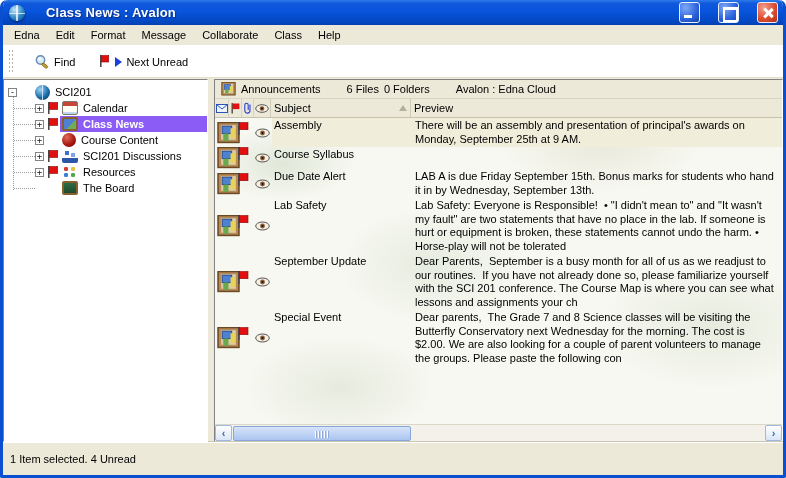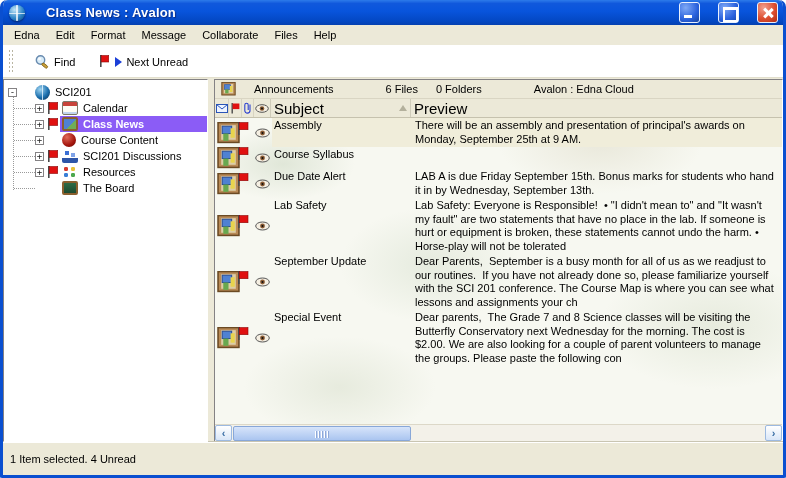--- a/index.html
+++ b/index.html
@@ -73,24 +73,24 @@
       radial-gradient(circle 4px at 5px 4px,#3b6fd4 60%,transparent 62%),
       radial-gradient(circle 4px at 11px 6px,#7fa3e8 60%,transparent 62%),
       linear-gradient(0deg,#2d55a8 0 5px,transparent 5px);}
   .resources-icon{background:
       radial-gradient(circle 3px at 4px 4px,#d63b2f 70%,transparent 72%),
       radial-gradient(circle 3px at 11px 4px,#e8c23a 70%,transparent 72%),
       radial-gradient(circle 3px at 4px 10px,#3a7fd6 70%,transparent 72%),
       radial-gradient(circle 3px at 11px 10px,#4da84f 70%,transparent 72%);}
   .theboard-icon{border:2px solid #8a5f2e;background:linear-gradient(180deg,#2e6b46,#1d4a2f);}
   
-  .infobar{height:19px;flex:none;display:flex;align-items:center;gap:18px;background:#ece9d8;
+  .infobar{height:19px;flex:none;display:flex;align-items:center;gap:5px;background:#ece9d8;
     padding:0 6px;font-size:11px;border-bottom:1px solid #d9d5c3;}
   .infobar .sp{width:16px;}
-  .colheader{height:19px;flex:none;display:flex;align-items:stretch;background:#ece9d8;font-size:15px;
+  .colheader{height:19px;flex:none;display:flex;align-items:stretch;background:#ece9d8;font-size:11px;
     border-bottom:1px solid #c6c2ae;}
   .colcell{display:flex;align-items:center;border-right:1px solid #cfccba;padding:0 3px;}
   .colcell.minis{width:56px;gap:1px;padding:0 1px;}
   .minis span{display:flex;align-items:center;justify-content:center;flex:1;height:100%;border-right:1px solid #d8d4c2;}
   .minis span:last-child{border-right:none;}
   .colcell.subject{width:140px;position:relative;}
   .sortmark{position:absolute;right:3px;top:6px;width:0;height:0;
     border-left:4px solid transparent;border-right:4px solid transparent;border-bottom:6px solid #b3b09c;}
   .colcell.preview{flex:1;border-right:none;}
   
@@ -135,21 +135,21 @@
     <span class="winbtn max"></span>
     <span class="winbtn close"></span>
   </div>
 
   <div class="menubar">
     <div class="menu-item">Edna</div>
       <div class="menu-item">Edit</div>
       <div class="menu-item">Format</div>
       <div class="menu-item">Message</div>
       <div class="menu-item">Collaborate</div>
-      <div class="menu-item">Files</div>
+      <div class="menu-item">Class</div>
       <div class="menu-item">Help</div>
   </div>
 
   <div class="toolbar">
     <span class="gripper"></span>
     <div class="toolbtn">
       <span>
         <svg width="16" height="16" viewBox="0 0 16 16">
           <circle cx="6.5" cy="6" r="4.2" fill="#d8ecf8" stroke="#6a8cb0" stroke-width="1.4"></circle>
           <circle cx="5.5" cy="4.8" r="1.5" fill="#ffffff" opacity="0.8"></circle>

